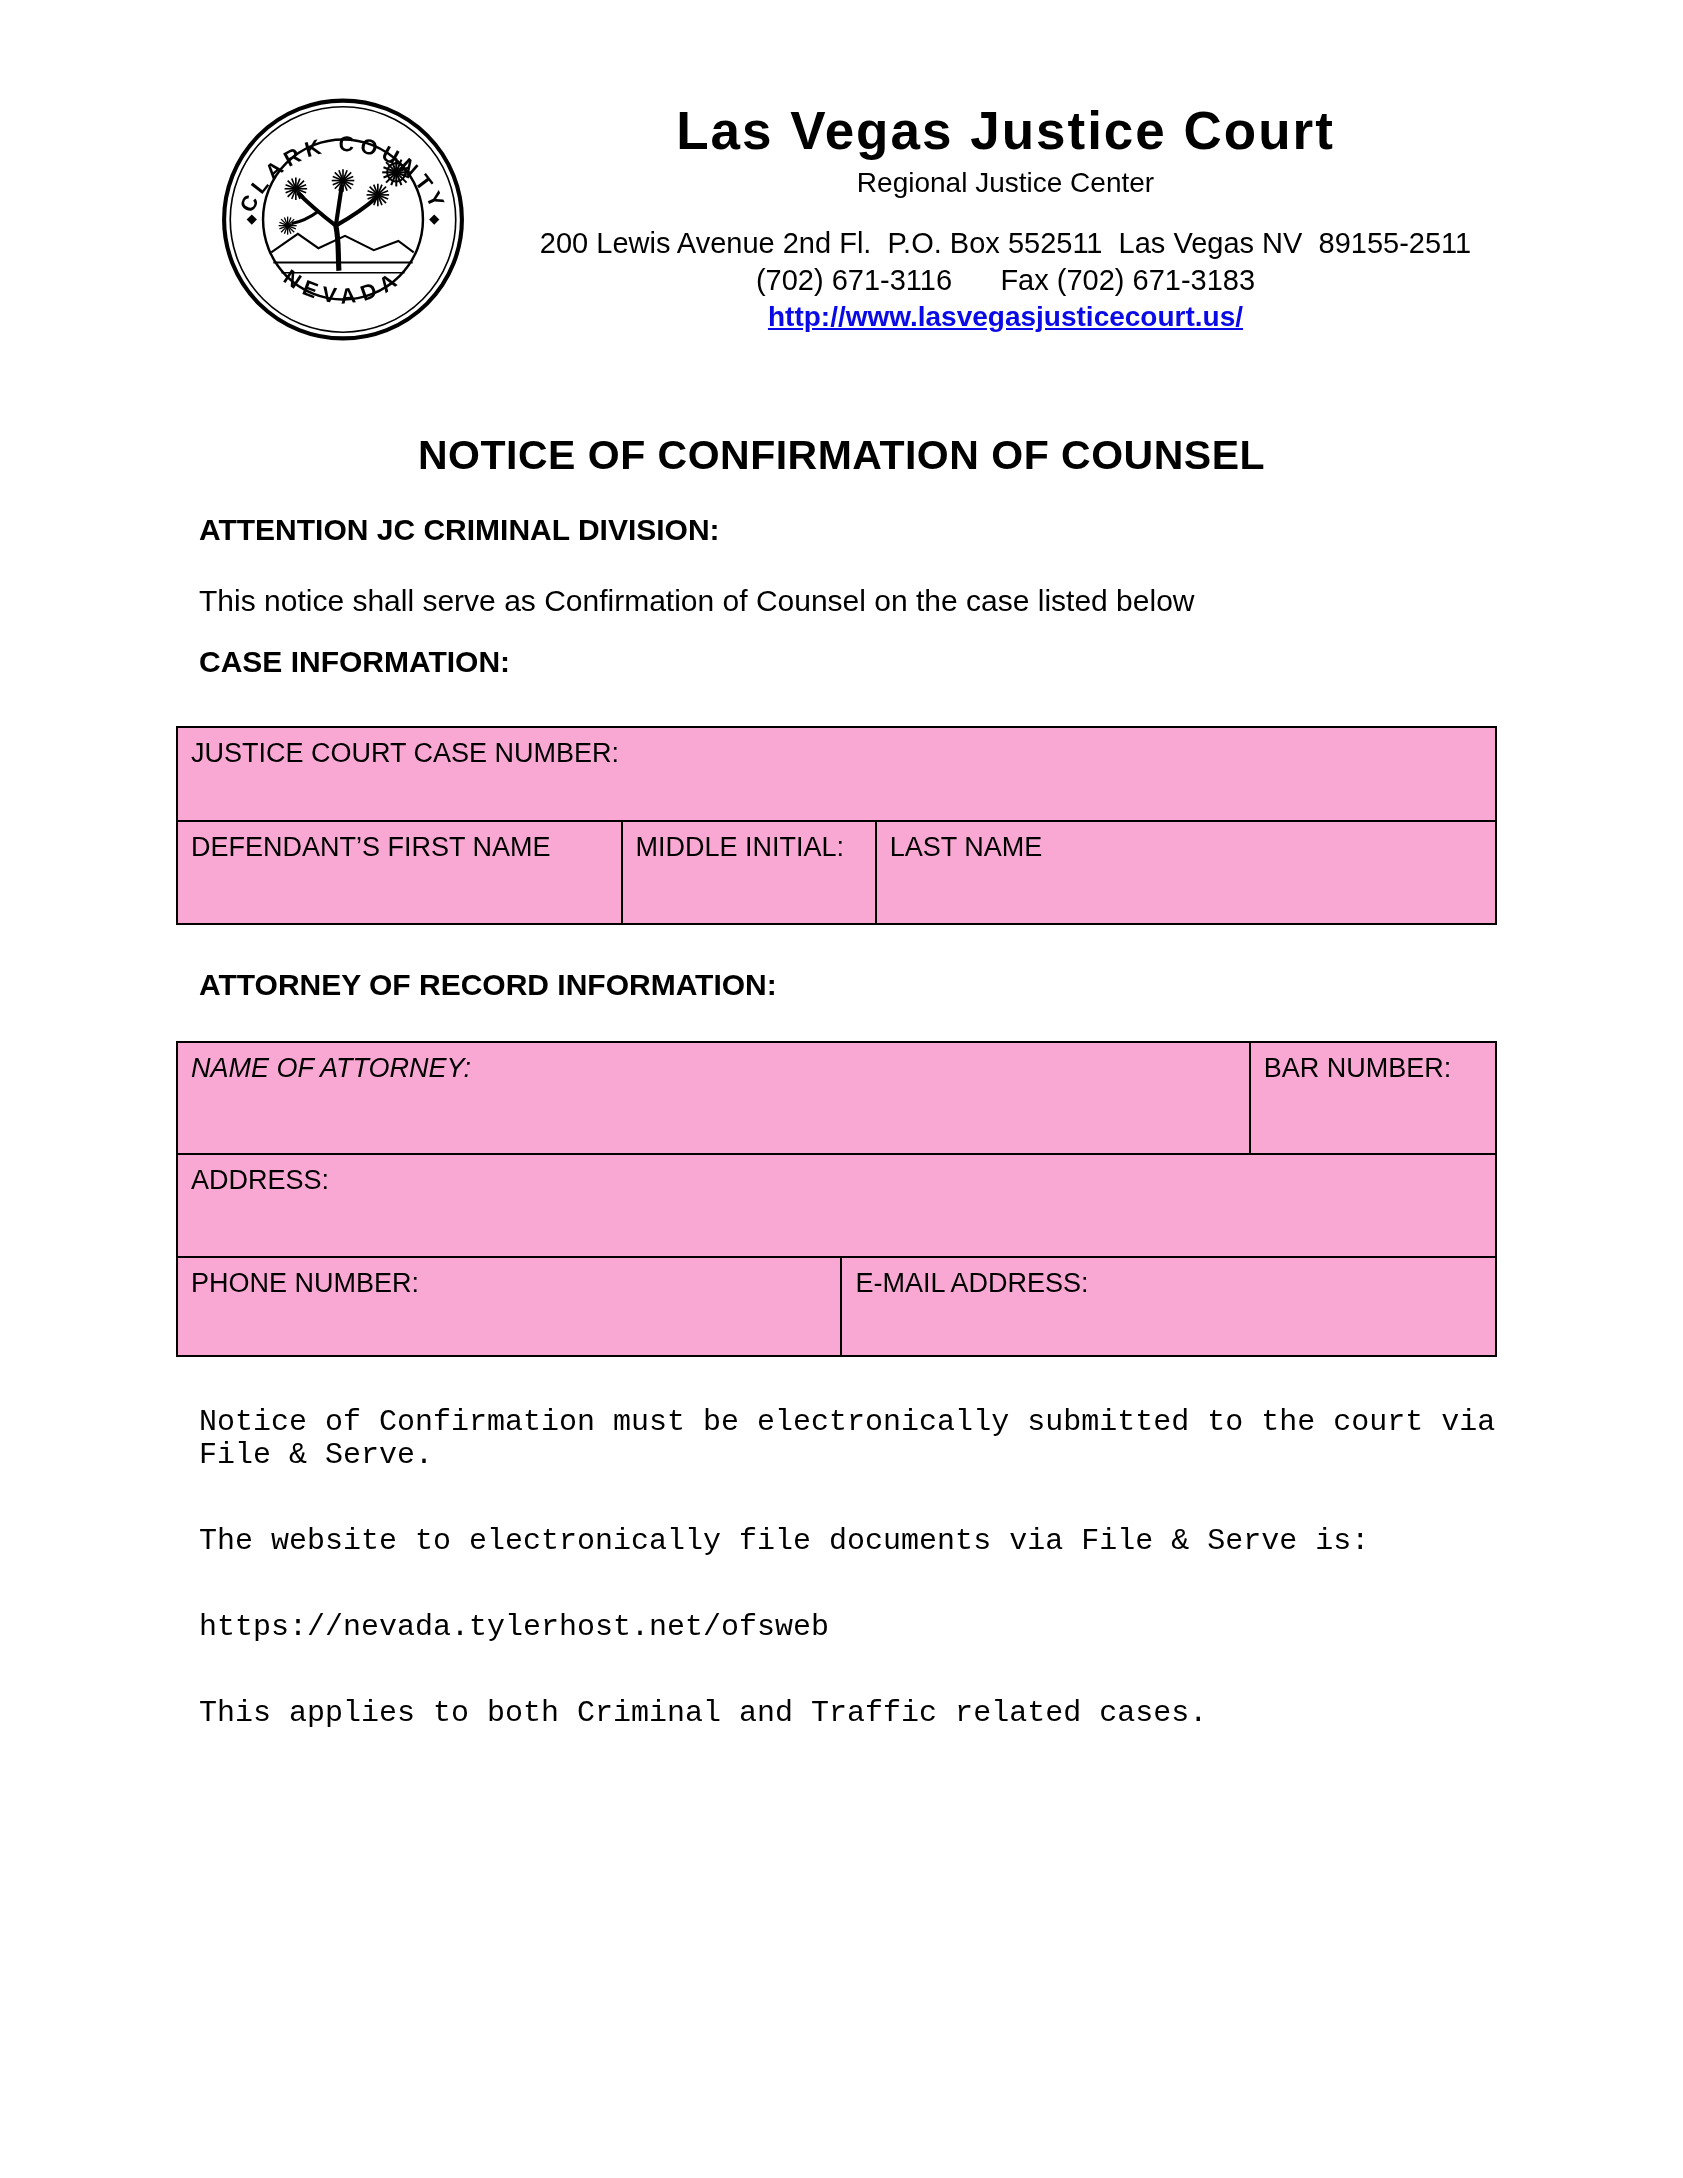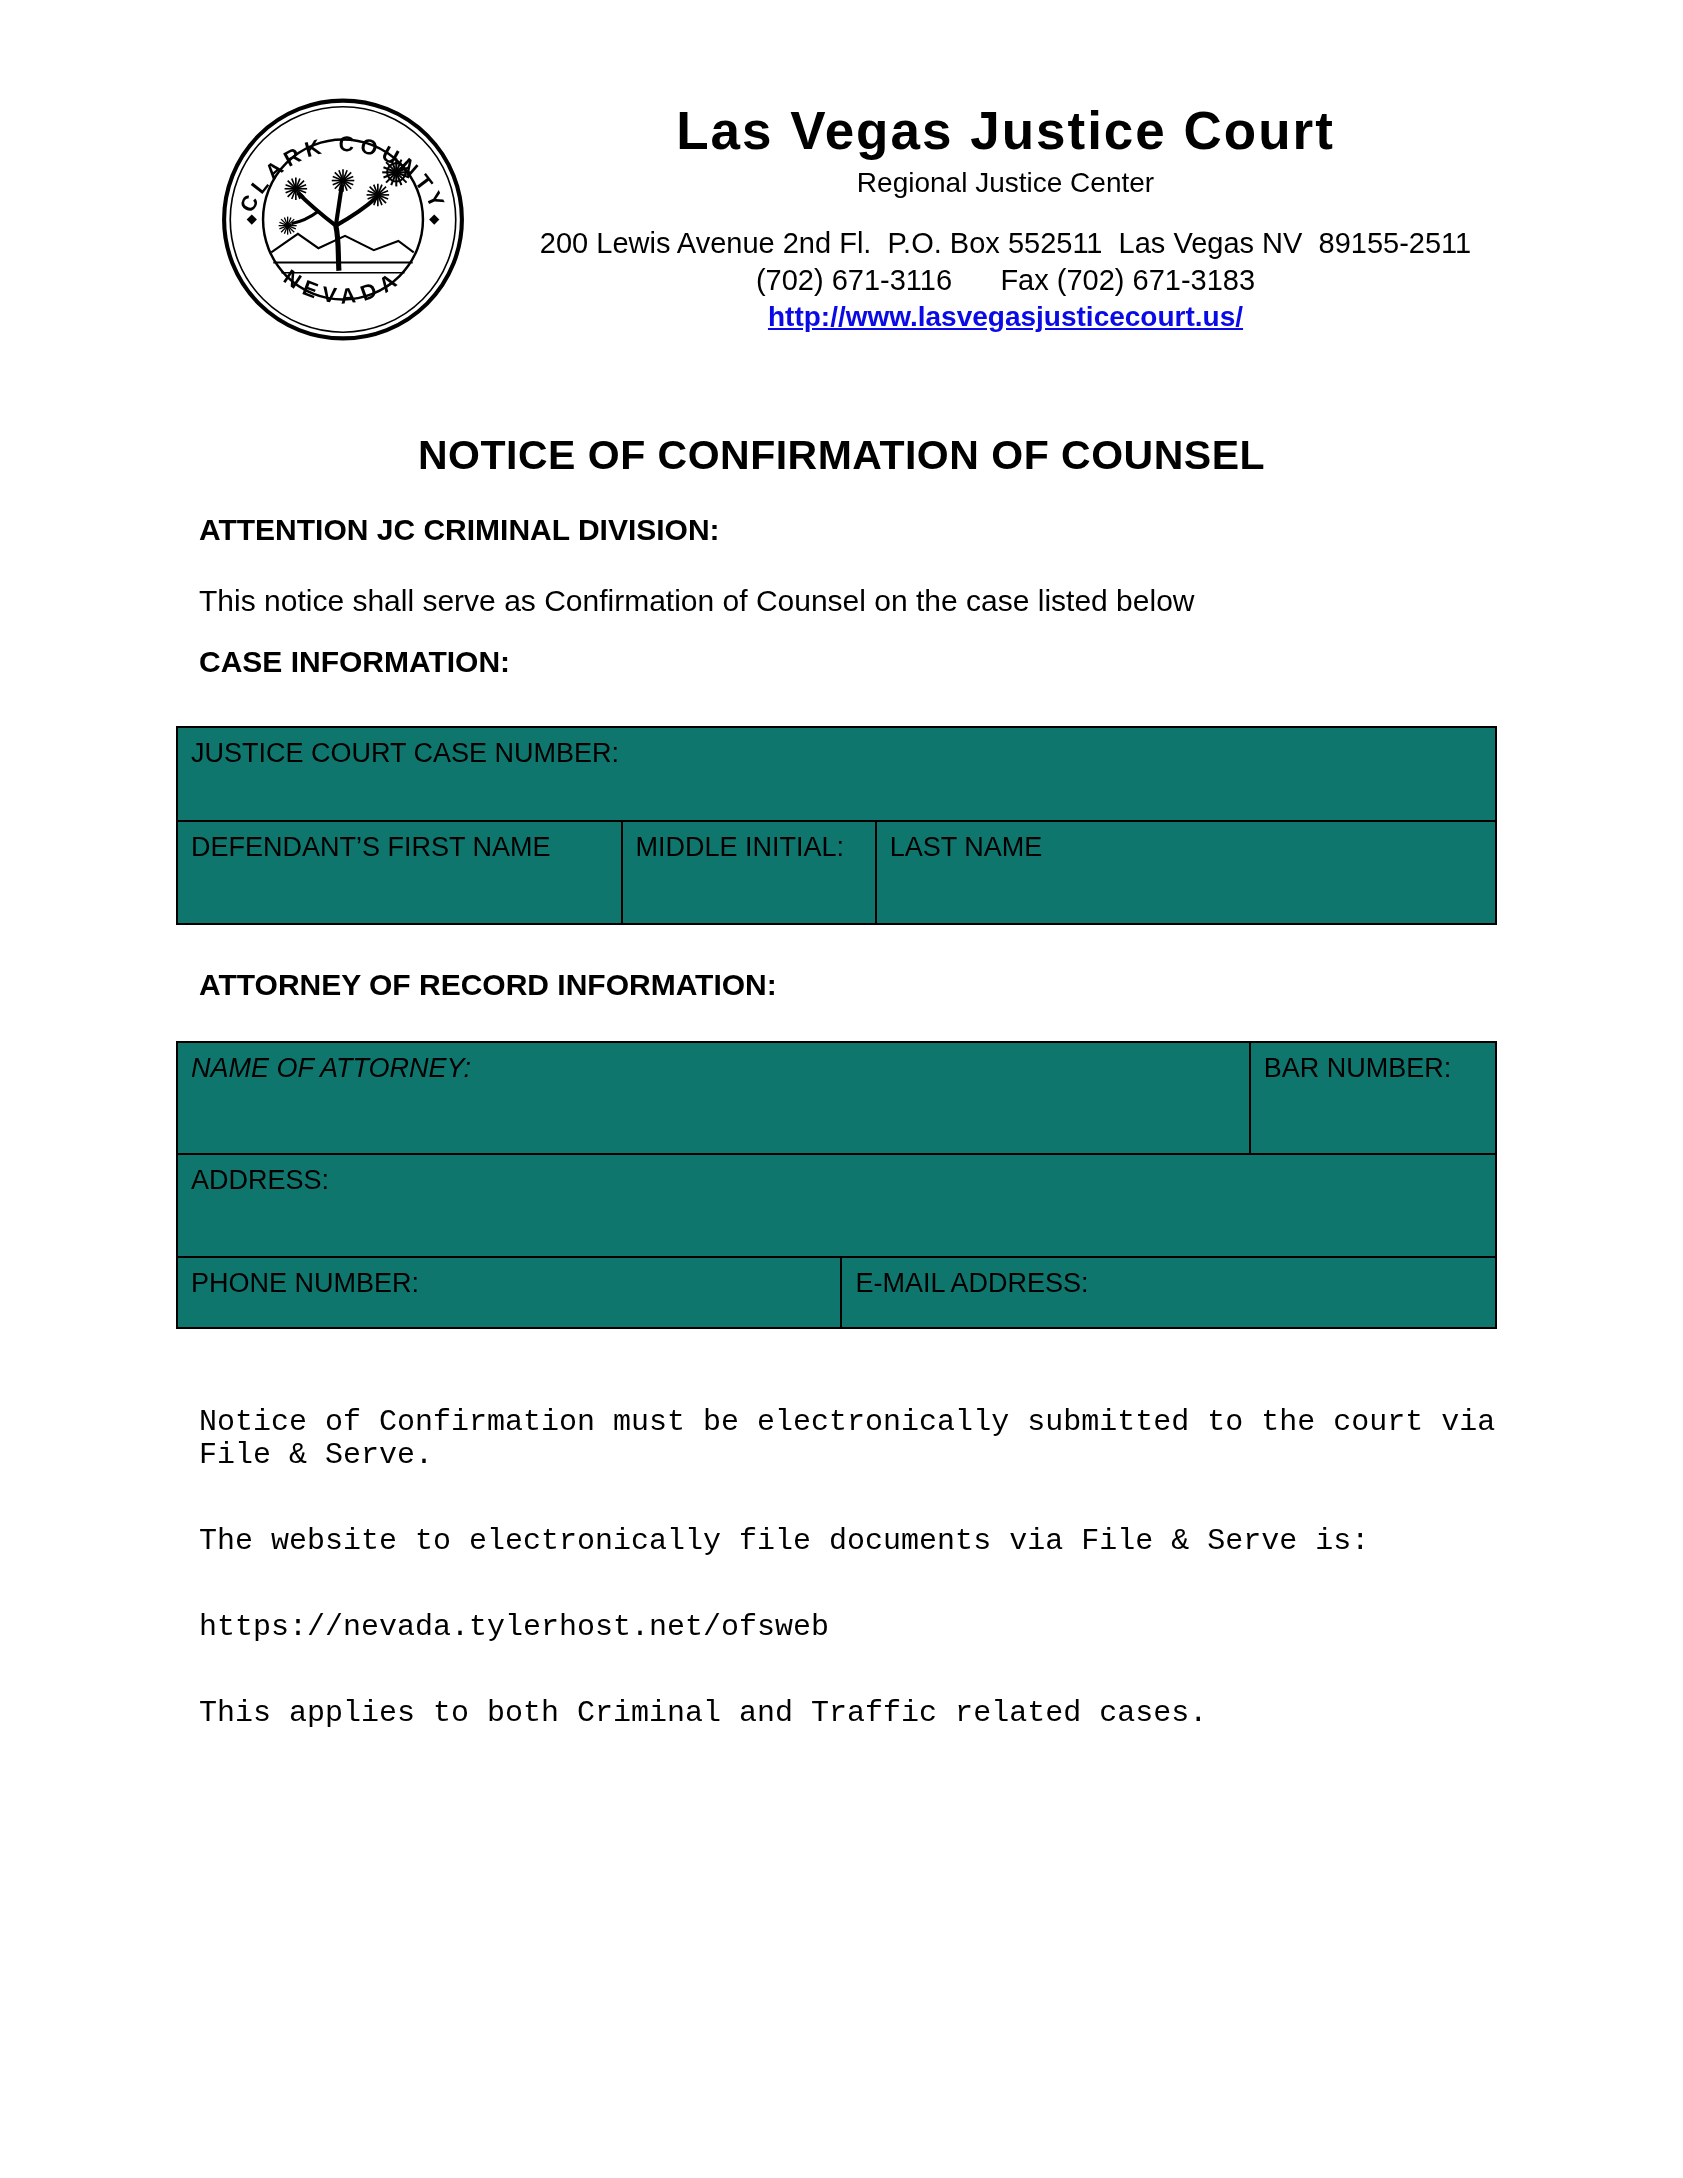--- a/index.html
+++ b/index.html
@@ -22,21 +22,21 @@
   .site-link{display:inline-block;font-size:28px;font-weight:bold;color:#0a0ae6;text-decoration:underline;margin-top:4px;cursor:pointer;}
   
   .doc-title{position:absolute;left:0;top:432px;width:1683px;text-align:center;font-size:41px;font-weight:bold;letter-spacing:0.5px;}
   .lead{position:absolute;left:199px;font-size:30px;}
   .lead.bold{font-weight:bold;}
   .attention{top:513px;}
   .intro{top:584px;}
   .case-heading{top:645px;}
   .attorney-heading{top:968px;}
   
-  .tbl{position:absolute;left:176px;width:1321px;border:2px solid #000;box-sizing:border-box;background:#0f766e;}
+  .tbl{position:absolute;left:176px;width:1321px;border:2px solid #000;box-sizing:border-box;background:#f9a8d4;}
   .case-tbl{top:726px;}
   .atty-tbl{top:1041px;}
   .trow{display:flex;box-sizing:border-box;}
   .trow + .trow{border-top:2px solid #000;}
   .tcell{box-sizing:border-box;padding:9px 13px;font-size:27px;line-height:1.25;}
   .tcell + .tcell{border-left:2px solid #000;}
   
   .notes{position:absolute;left:199px;top:1406px;width:1307px;font-size:30px;font-family:Liberation Mono, monospace;}
   .notes p{margin:0 0 53px 0;line-height:1.1;}
   
@@ -142,21 +142,21 @@
       </div>
       <div class="tcell" style="width:18.7%;">
         <span>BAR NUMBER:</span>
       </div>
     </div>
     <div class="trow" style="height:103px;justify-content:flex-end;">
       <div class="tcell" style="width:100%;">
         <span>ADDRESS:</span>
       </div>
     </div>
-    <div class="trow" style="height:71px;">
+    <div class="trow" style="height:99px;">
       <div class="tcell" style="width:50.3%;">
         <span>PHONE NUMBER:</span>
       </div>
       <div class="tcell" style="width:49.7%;">
         <span>E-MAIL ADDRESS:</span>
       </div>
     </div>
   </div>
 
   <div class="notes">

